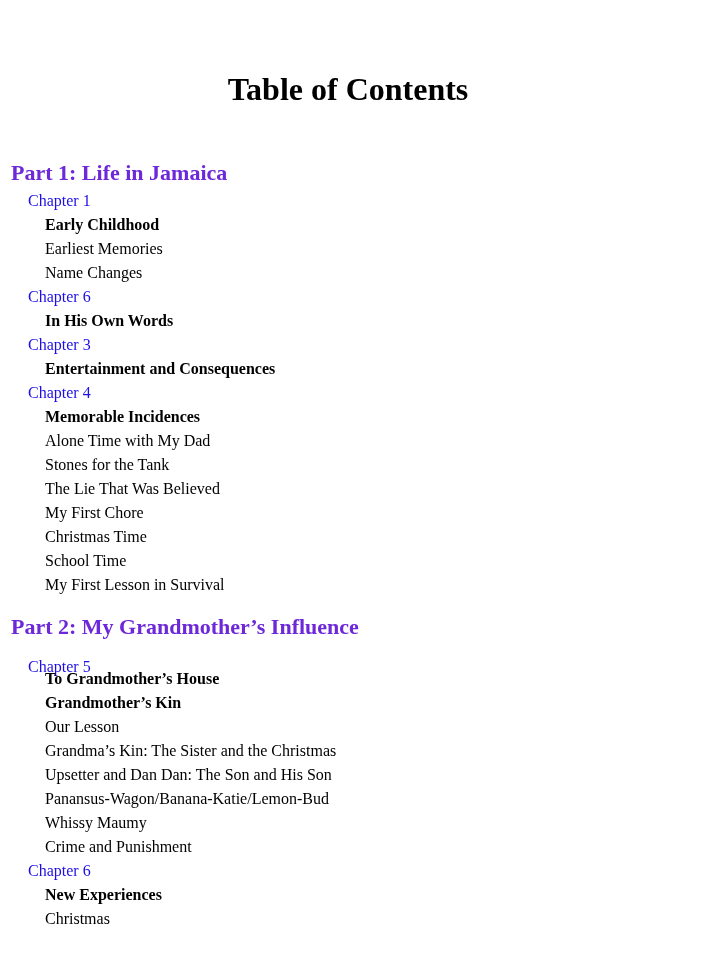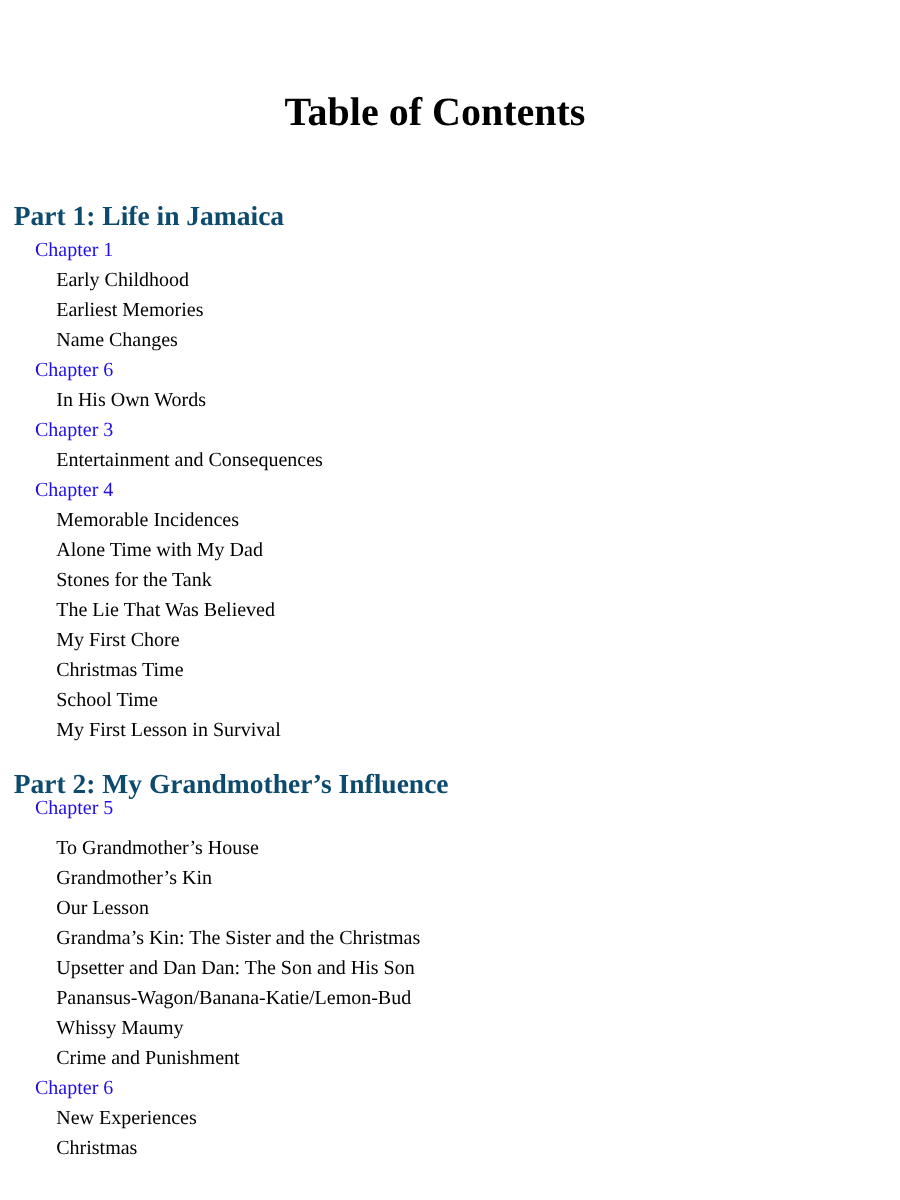--- a/index.html
+++ b/index.html
@@ -1,26 +1,26 @@
 <!DOCTYPE html>
 <html><head>
 <meta charset="utf-8">
 <style>
   html, body { margin:0; padding:0; background:#ffffff; }
   body { width:720px; height:960px; position:relative; overflow:hidden;
          font-family:"Liberation Serif", serif; color:#000; }
   .title { position:absolute; top:70px; left:0; width:696px; text-align:center;
            font-size:32px; font-weight:bold; line-height:38px; margin:0; }
   .toc { position:absolute; top:0; left:0; width:720px; }
-  .part { position:absolute; left:11px; font-size:22px; font-weight:bold; color:#0c4a6e;
+  .part { position:absolute; left:11px; font-size:22px; font-weight:bold; color:#6d28d9;
           line-height:26px; white-space:nowrap; }
   .row { position:absolute; font-size:16px; line-height:20px; white-space:nowrap; }
   .chapter { left:28px; color:#1f0fe6; }
   .item { left:45px; color:#000; }
-  .bold { font-weight:normal; }
+  .bold { font-weight:bold; }
 </style>
 </head>
 <body>
 
 <h1 class="title">Table of Contents</h1>
 
 <div class="toc">
 
   <div class="part" style="top:160px">Part 1: Life in Jamaica</div>
   <div class="row chapter" style="top:191px">Chapter 1</div>
@@ -35,21 +35,21 @@
   <div class="row item bold" style="top:407px">Memorable Incidences</div>
   <div class="row item" style="top:431px">Alone Time with My Dad</div>
   <div class="row item" style="top:455px">Stones for the Tank</div>
   <div class="row item" style="top:479px">The Lie That Was Believed</div>
   <div class="row item" style="top:503px">My First Chore</div>
   <div class="row item" style="top:527px">Christmas Time</div>
   <div class="row item" style="top:551px">School Time</div>
   <div class="row item" style="top:575px">My First Lesson in Survival</div>
 
   <div class="part" style="top:614px">Part 2: My Grandmother’s Influence</div>
-  <div class="row chapter" style="top:637px">Chapter 5</div>
+  <div class="row chapter" style="top:657px">Chapter 5</div>
   <div class="row item bold" style="top:669px">To Grandmother’s House</div>
   <div class="row item bold" style="top:693px">Grandmother’s Kin</div>
   <div class="row item" style="top:717px">Our Lesson</div>
   <div class="row item" style="top:741px">Grandma’s Kin: The Sister and the Christmas</div>
   <div class="row item" style="top:765px">Upsetter and Dan Dan: The Son and His Son</div>
   <div class="row item" style="top:789px">Panansus-Wagon/Banana-Katie/Lemon-Bud</div>
   <div class="row item" style="top:813px">Whissy Maumy</div>
   <div class="row item" style="top:837px">Crime and Punishment</div>
   <div class="row chapter" style="top:861px">Chapter 6</div>
   <div class="row item bold" style="top:885px">New Experiences</div>

